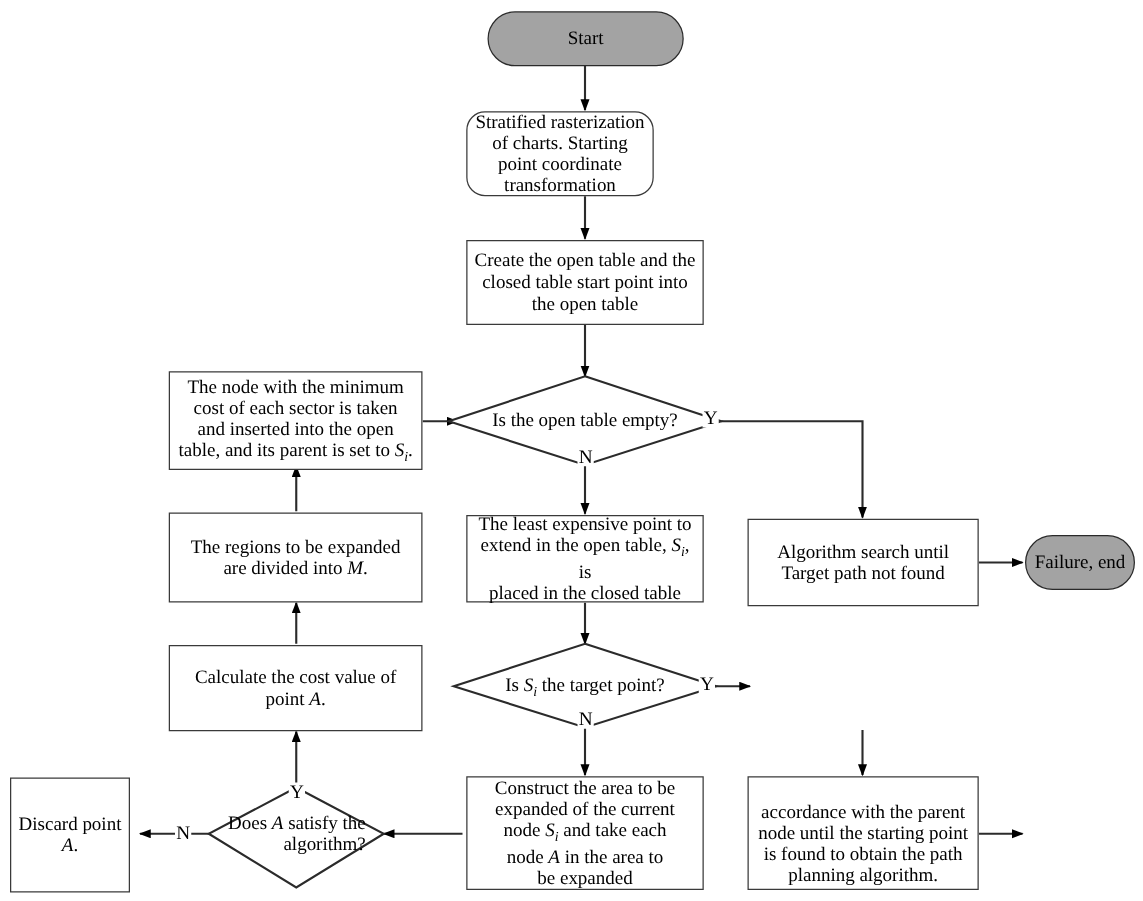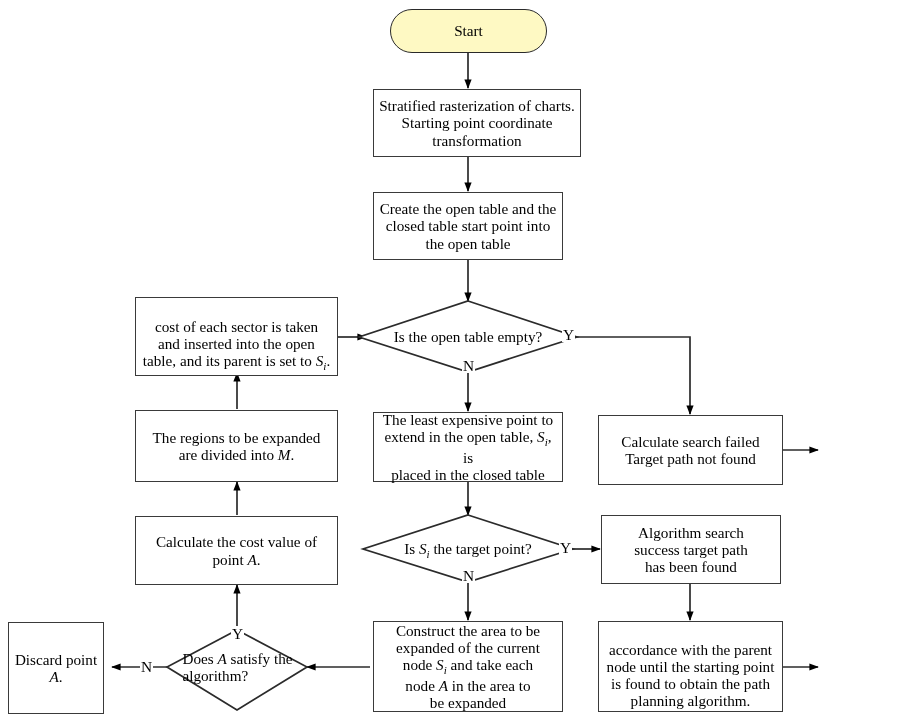--- a/index.html
+++ b/index.html
@@ -33,30 +33,30 @@
     line-height: 1.12;
   }
   .proc {
     border: 1.6px solid #3a3a3a;
     background: #ffffff;
     font-size: 15.2px;
     padding: 2px 4px;
   }
   .term {
     border: 1.8px solid #2a2a2a;
-    background: #fef9c3;
+    background: #a3a3a3;
     border-radius: 26px;
     font-size: 15.2px;
   }
   .diamond-label {
     position: absolute;
     display: flex;
     align-items: center;
     justify-content: center;
-    text-align: left;
+    text-align: right;
     font-size: 15.2px;
     color: #000;
     line-height: 1.12;
     white-space: nowrap;
   }
   .branch {
     position: absolute;
     font-size: 15.4px;
     color: #000;
     background: #ffffff;
@@ -122,37 +122,37 @@
       <polygon points="468,515 573,549 468,582 363,549" fill="#fff"></polygon>
 
       <polygon points="237,630 307,667 237,710 167,667" fill="#fff"></polygon>
     </g>
   </svg>
 
   <div class="node term" style="left:390px; top:9px; width:157px; height:44px;">
     <span>Start</span>
   </div>
 
-  <div class="node proc" style="left:373px; top:89px; width:208px; height:68px;">
+  <div class="node proc" style="left:373px; top:89px; width:150px; height:68px;border-radius:15px;">
     <span>Stratified rasterization of charts. Starting point coordinate transformation</span>
   </div>
 
   <div class="node proc" style="left:373px; top:192px; width:190px; height:68px;">
     <span>Create the open table and the closed table start point into the open table</span>
   </div>
 
   <div class="diamond-label" style="left:348px; top:325px; width:240px; height:24px;">
     <span>Is the open table empty?</span>
   </div>
   <span class="branch" style="left:562px; top:327px;">Y</span>
   <span class="branch" style="left:462px; top:358px;">N</span>
 
   <div class="node proc" style="left:135px; top:297px; width:203px; height:79px;">
     <span>
-      <br>
+      <span>The node with the minimum</span><br>
       <span>cost of each sector is taken</span><br>
       <span>and inserted into the open</span><br>
       <span>table, and its parent is set to </span><span class="it">S</span><span class="sub">i</span><span>.</span>
     </span>
   </div>
 
   <div class="node proc" style="left:135px; top:410px; width:203px; height:72px;">
     <span>
       <span>The regions to be expanded</span><br>
       <span>are divided into </span><span class="it">M</span><span>.</span>
@@ -203,33 +203,29 @@
       <span>Construct the area to be</span><br>
       <span>expanded of the current</span><br>
       <span>node </span><span class="it">S</span><span class="sub">i</span><span> and take each</span><br>
       <span>node </span><span class="it">A</span><span> in the area to</span><br>
       <span>be expanded</span>
     </span>
   </div>
 
   <div class="node proc" style="left:598px; top:415px; width:185px; height:70px;">
     <span>
-      <span>Calculate search failed</span><br>
+      <span>Algorithm search until</span><br>
       <span>Target path not found</span>
     </span>
   </div>
 
-
-  <div class="node proc" style="left:601px; top:515px; width:180px; height:69px;">
-    <span>
-      <span>Algorithm search</span><br>
-      <span>success target path</span><br>
-      <span>has been found</span>
-    </span>
-  </div>
+  <div class="node term" style="left:820px; top:428px; width:88px; height:44px;">
+    <span>Failure, end</span>
+  </div>
+
 
   <div class="node proc" style="left:598px; top:621px; width:185px; height:91px;">
     <span>
       <br>
       <span>accordance with the parent</span><br>
       <span>node until the starting point</span><br>
       <span>is found to obtain the path</span><br>
       <span>planning algorithm.</span>
     </span>
   </div>

